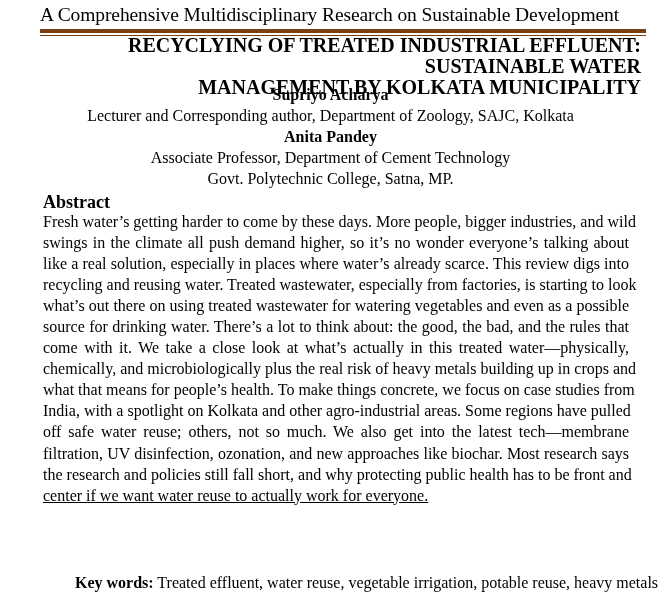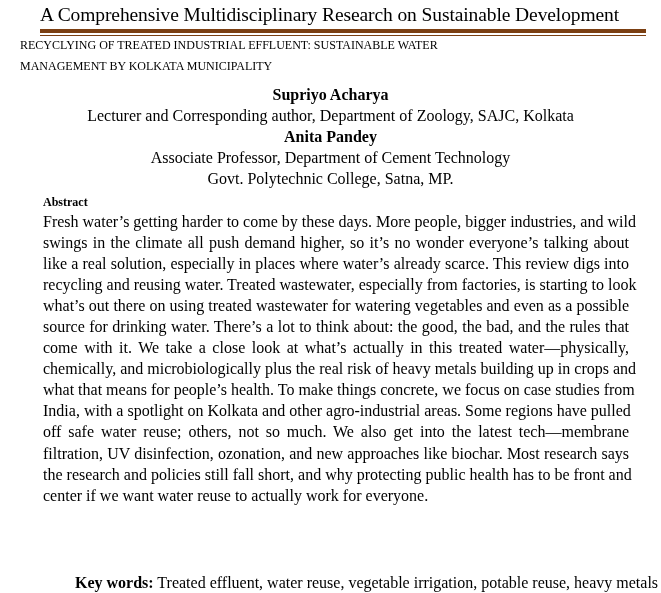--- a/index.html
+++ b/index.html
@@ -15,36 +15,36 @@
   .rule-thick {
     position: absolute; left: 40px; top: 29px; width: 606px; height: 4px;
     background: #7b3f12;
   }
   .rule-thin {
     position: absolute; left: 40px; top: 34.5px; width: 606px; height: 1px;
     background: #7b3f12;
   }
   .paper-title {
     position: absolute; left: 20px; top: 35px; width: 621px;
-    text-align: left; font-weight: normal; font-size: 12px; line-height: 21px;
+    text-align: right; font-weight: bold; font-size: 20px; line-height: 21px;
   }
   .authors {
     position: absolute; left: 0; top: 84px; width: 661px; text-align: center;
     font-size: 16px; line-height: 21px;
   }
   .author-name { font-weight: bold; }
   .abstract-head {
-    position: absolute; left: 43px; top: 192px; font-weight: bold; font-size: 12px; line-height: 20px;
+    position: absolute; left: 43px; top: 192px; font-weight: bold; font-size: 18px; line-height: 20px;
   }
   .abstract-body {
     position: absolute; left: 43px; top: 211px; width: 586px;
     font-size: 16px; line-height: 21.05px; text-align: justify;
   }
   .abstract-body .line { display: block; text-align: justify; text-align-last: justify; white-space: nowrap; }
-  .abstract-body .line.last { text-align-last: left; }
+  .abstract-body .line.last { text-align-last: left; text-decoration: underline; }
   .keywords {
     position: absolute; left: 43px; top: 573px; font-size: 16px; line-height: 20px; white-space: nowrap; margin-left: 32px;
   }
   .kw-label { font-weight: bold; }
 </style>
 </head>
 <body>
 
 <div class="journal-header">A Comprehensive Multidisciplinary Research on Sustainable Development</div>
 <div class="rule-thick"></div>

